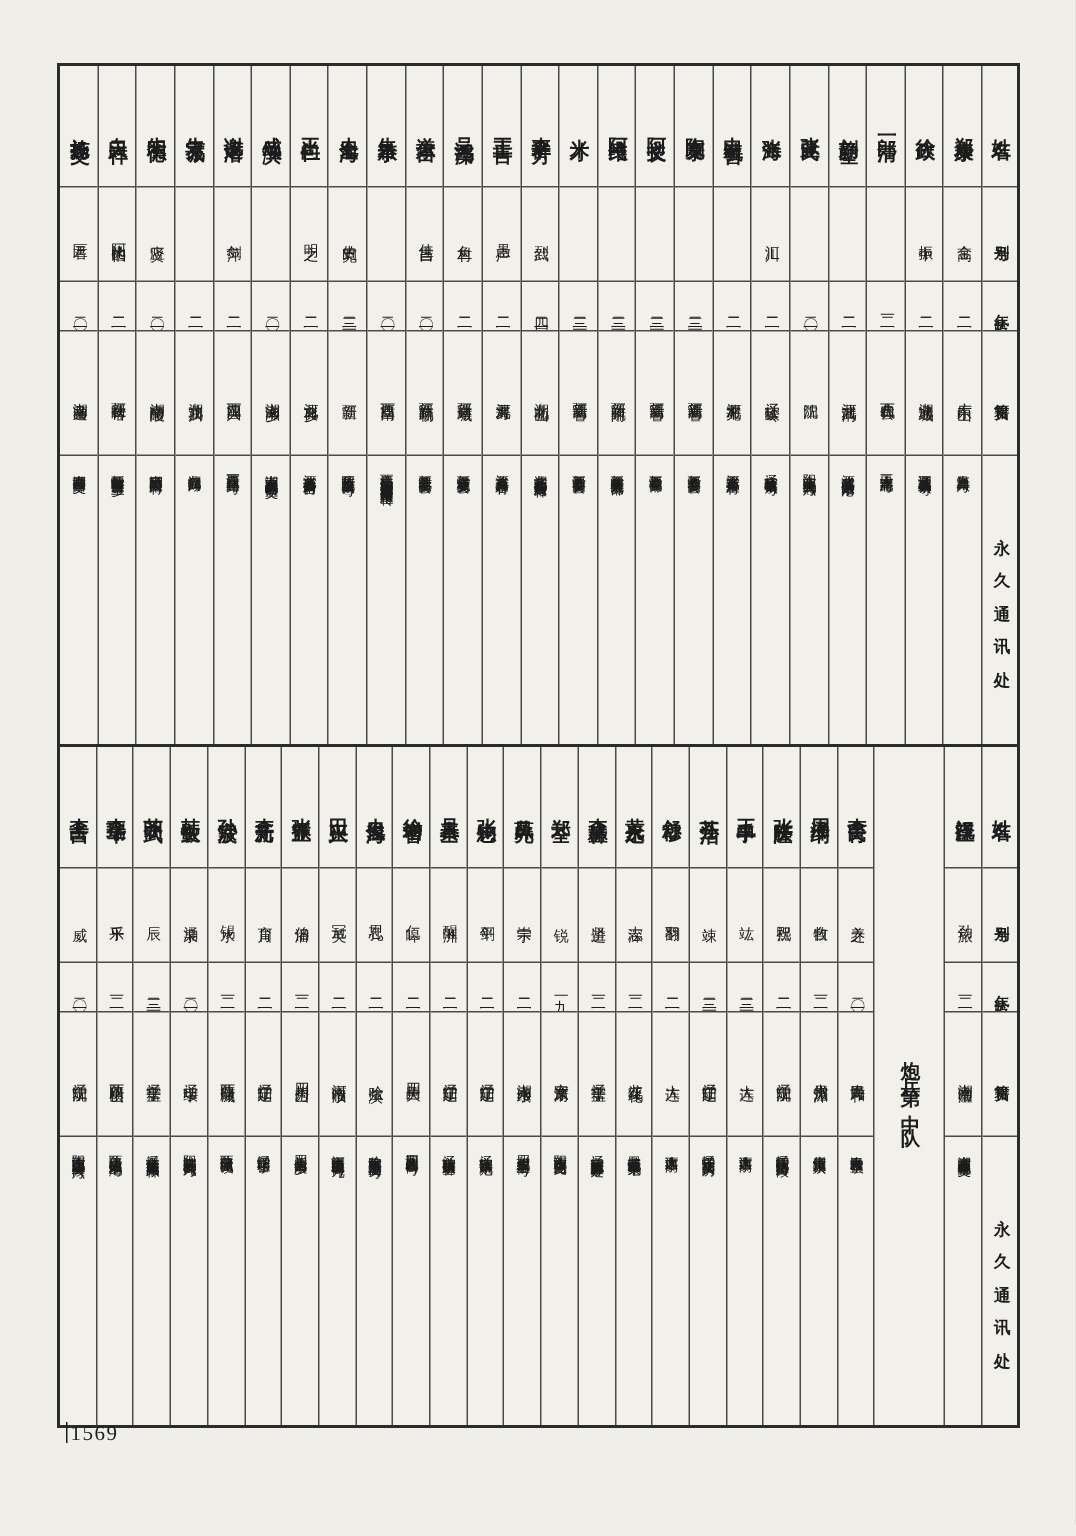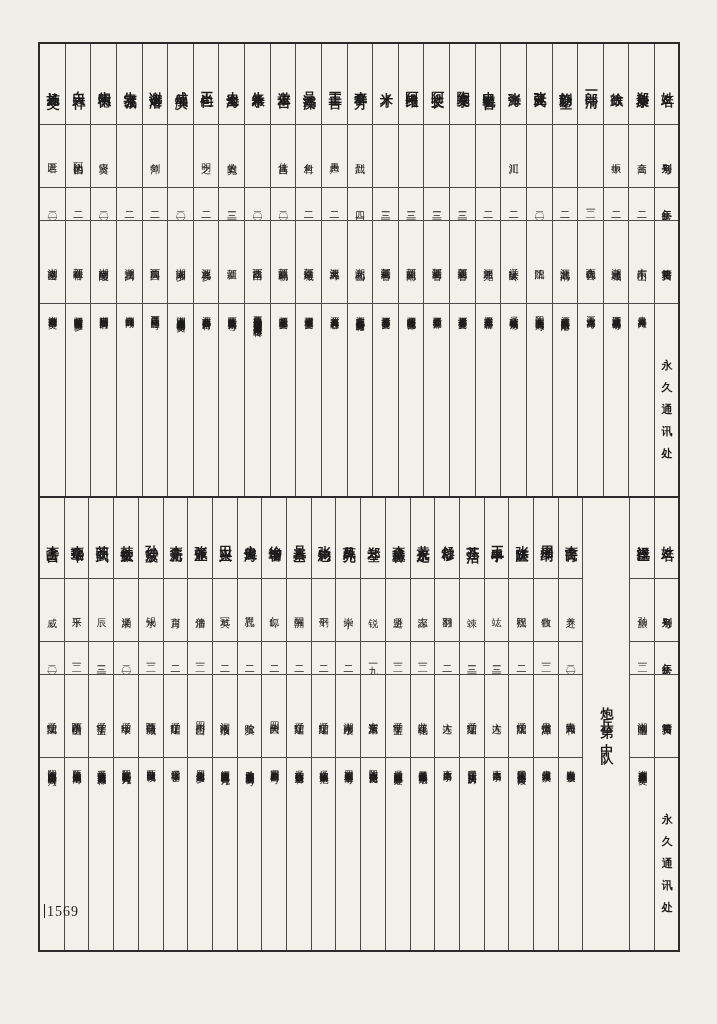--- a/index.html
+++ b/index.html
@@ -68,21 +68,21 @@
   .header-col .cell.address .vtext{font-size:11px;line-height:1;letter-spacing:22px;}
   .unit-label{
     writing-mode:vertical-rl;
     text-orientation:upright;
     font-size:13px;
     font-weight:bold;
     letter-spacing:9px;
   }
   .page-number{
     position:absolute;
-    left:44px;top:904px;
+    left:44px;top:948px;
     font-size:14px;
     letter-spacing:1px;
   }
   .page-number::before{
     content:"";
     display:inline-block;
     width:1px;height:14px;
     background:#1c1c1c;
     margin-right:2px;
     vertical-align:-2px;

